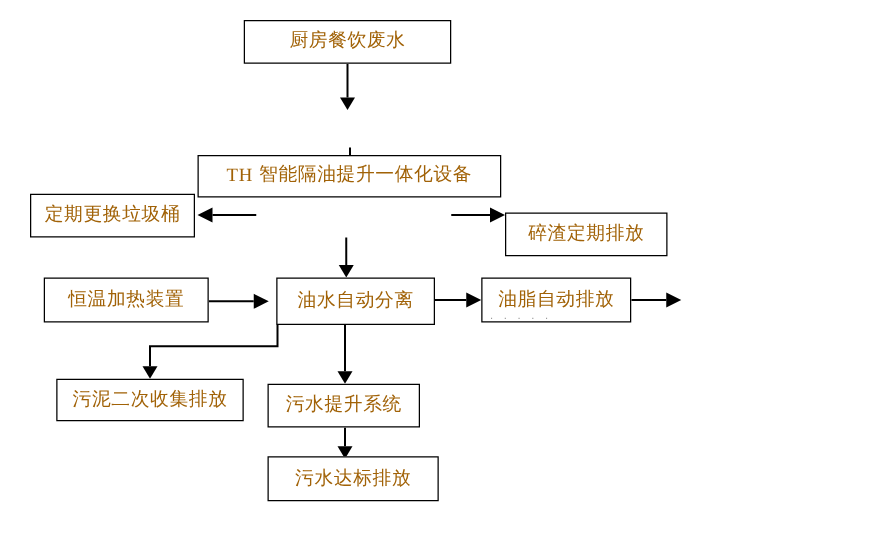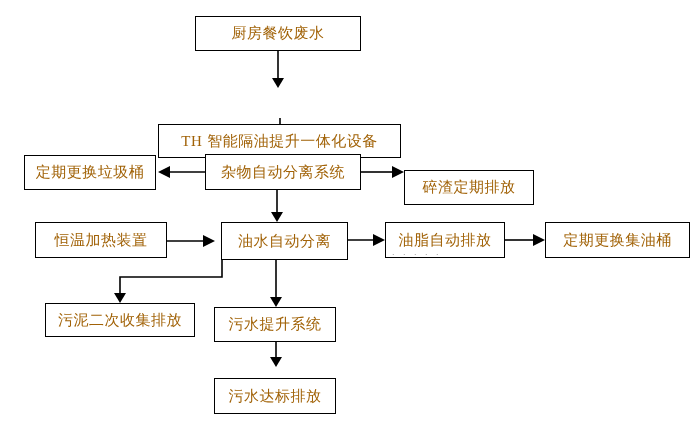--- a/index.html
+++ b/index.html
@@ -29,21 +29,21 @@
     font-size: 15px;
     line-height: 1.1;
     letter-spacing: 0.5px;
     white-space: nowrap;
     font-family: "Liberation Sans", "DejaVu Sans", sans-serif;
   }
   .node.serif-lead {
     font-family: "Liberation Serif", "DejaVu Serif", serif;
   }
   .node.serif-lead .cjk {
-    font-family: Liberation Serif, serif;
+    font-family: Liberation Mono, monospace;
   }
   .edge-layer {
     position: absolute;
     left: 0;
     top: 0;
     width: 695px;
     height: 428px;
     pointer-events: none;
   }
   .noise-dots {
@@ -133,23 +133,20 @@
   <div class="node" style="left:195px; top:16px; width:166px; height:35px;">
     <span>厨房餐饮废水</span>
   </div>
 
   <div class="node serif-lead" style="left:158px; top:84px; width:243px; height:34px;margin-top:40px;">
     <span>TH</span>
     <span style="display:inline-block; width:5px;"></span>
     <span class="cjk">智能隔油提升一体化设备</span>
   </div>
 
-  <div class="node" style="left:205px; top:154px; width:156px; height:36px;">
-    <span>杂物自动分离系统</span>
-  </div>
 
   <div class="node" style="left:24px; top:155px; width:132px; height:35px;">
     <span>定期更换垃圾桶</span>
   </div>
 
   <div class="node" style="left:404px; top:170px; width:130px; height:35px;">
     <span>碎渣定期排放</span>
   </div>
 
   <div class="node" style="left:221px; top:222px; width:127px; height:38px;">
@@ -158,29 +155,26 @@
 
   <div class="node" style="left:35px; top:222px; width:132px; height:36px;">
     <span>恒温加热装置</span>
   </div>
 
   <div class="node" style="left:385px; top:222px; width:120px; height:36px;">
     <span>油脂自动排放</span>
   </div>
   <div class="noise-dots" style="left:392px; top:248px;">. . . . .</div>
 
-  <div class="node" style="left:545px; top:222px; width:145px; height:36px;">
-    <span>定期更换集油桶</span>
-  </div>
 
   <div class="node" style="left:45px; top:303px; width:150px; height:34px;">
     <span>污泥二次收集排放</span>
   </div>
 
   <div class="node" style="left:214px; top:307px; width:122px; height:35px;">
     <span>污水提升系统</span>
   </div>
 
-  <div class="node" style="left:214px; top:378px; width:122px; height:36px;">
+  <div class="node" style="left:214px; top:365px; width:137px; height:36px;">
     <span>污水达标排放</span>
   </div>
 
 </div>
 
 </body></html>

